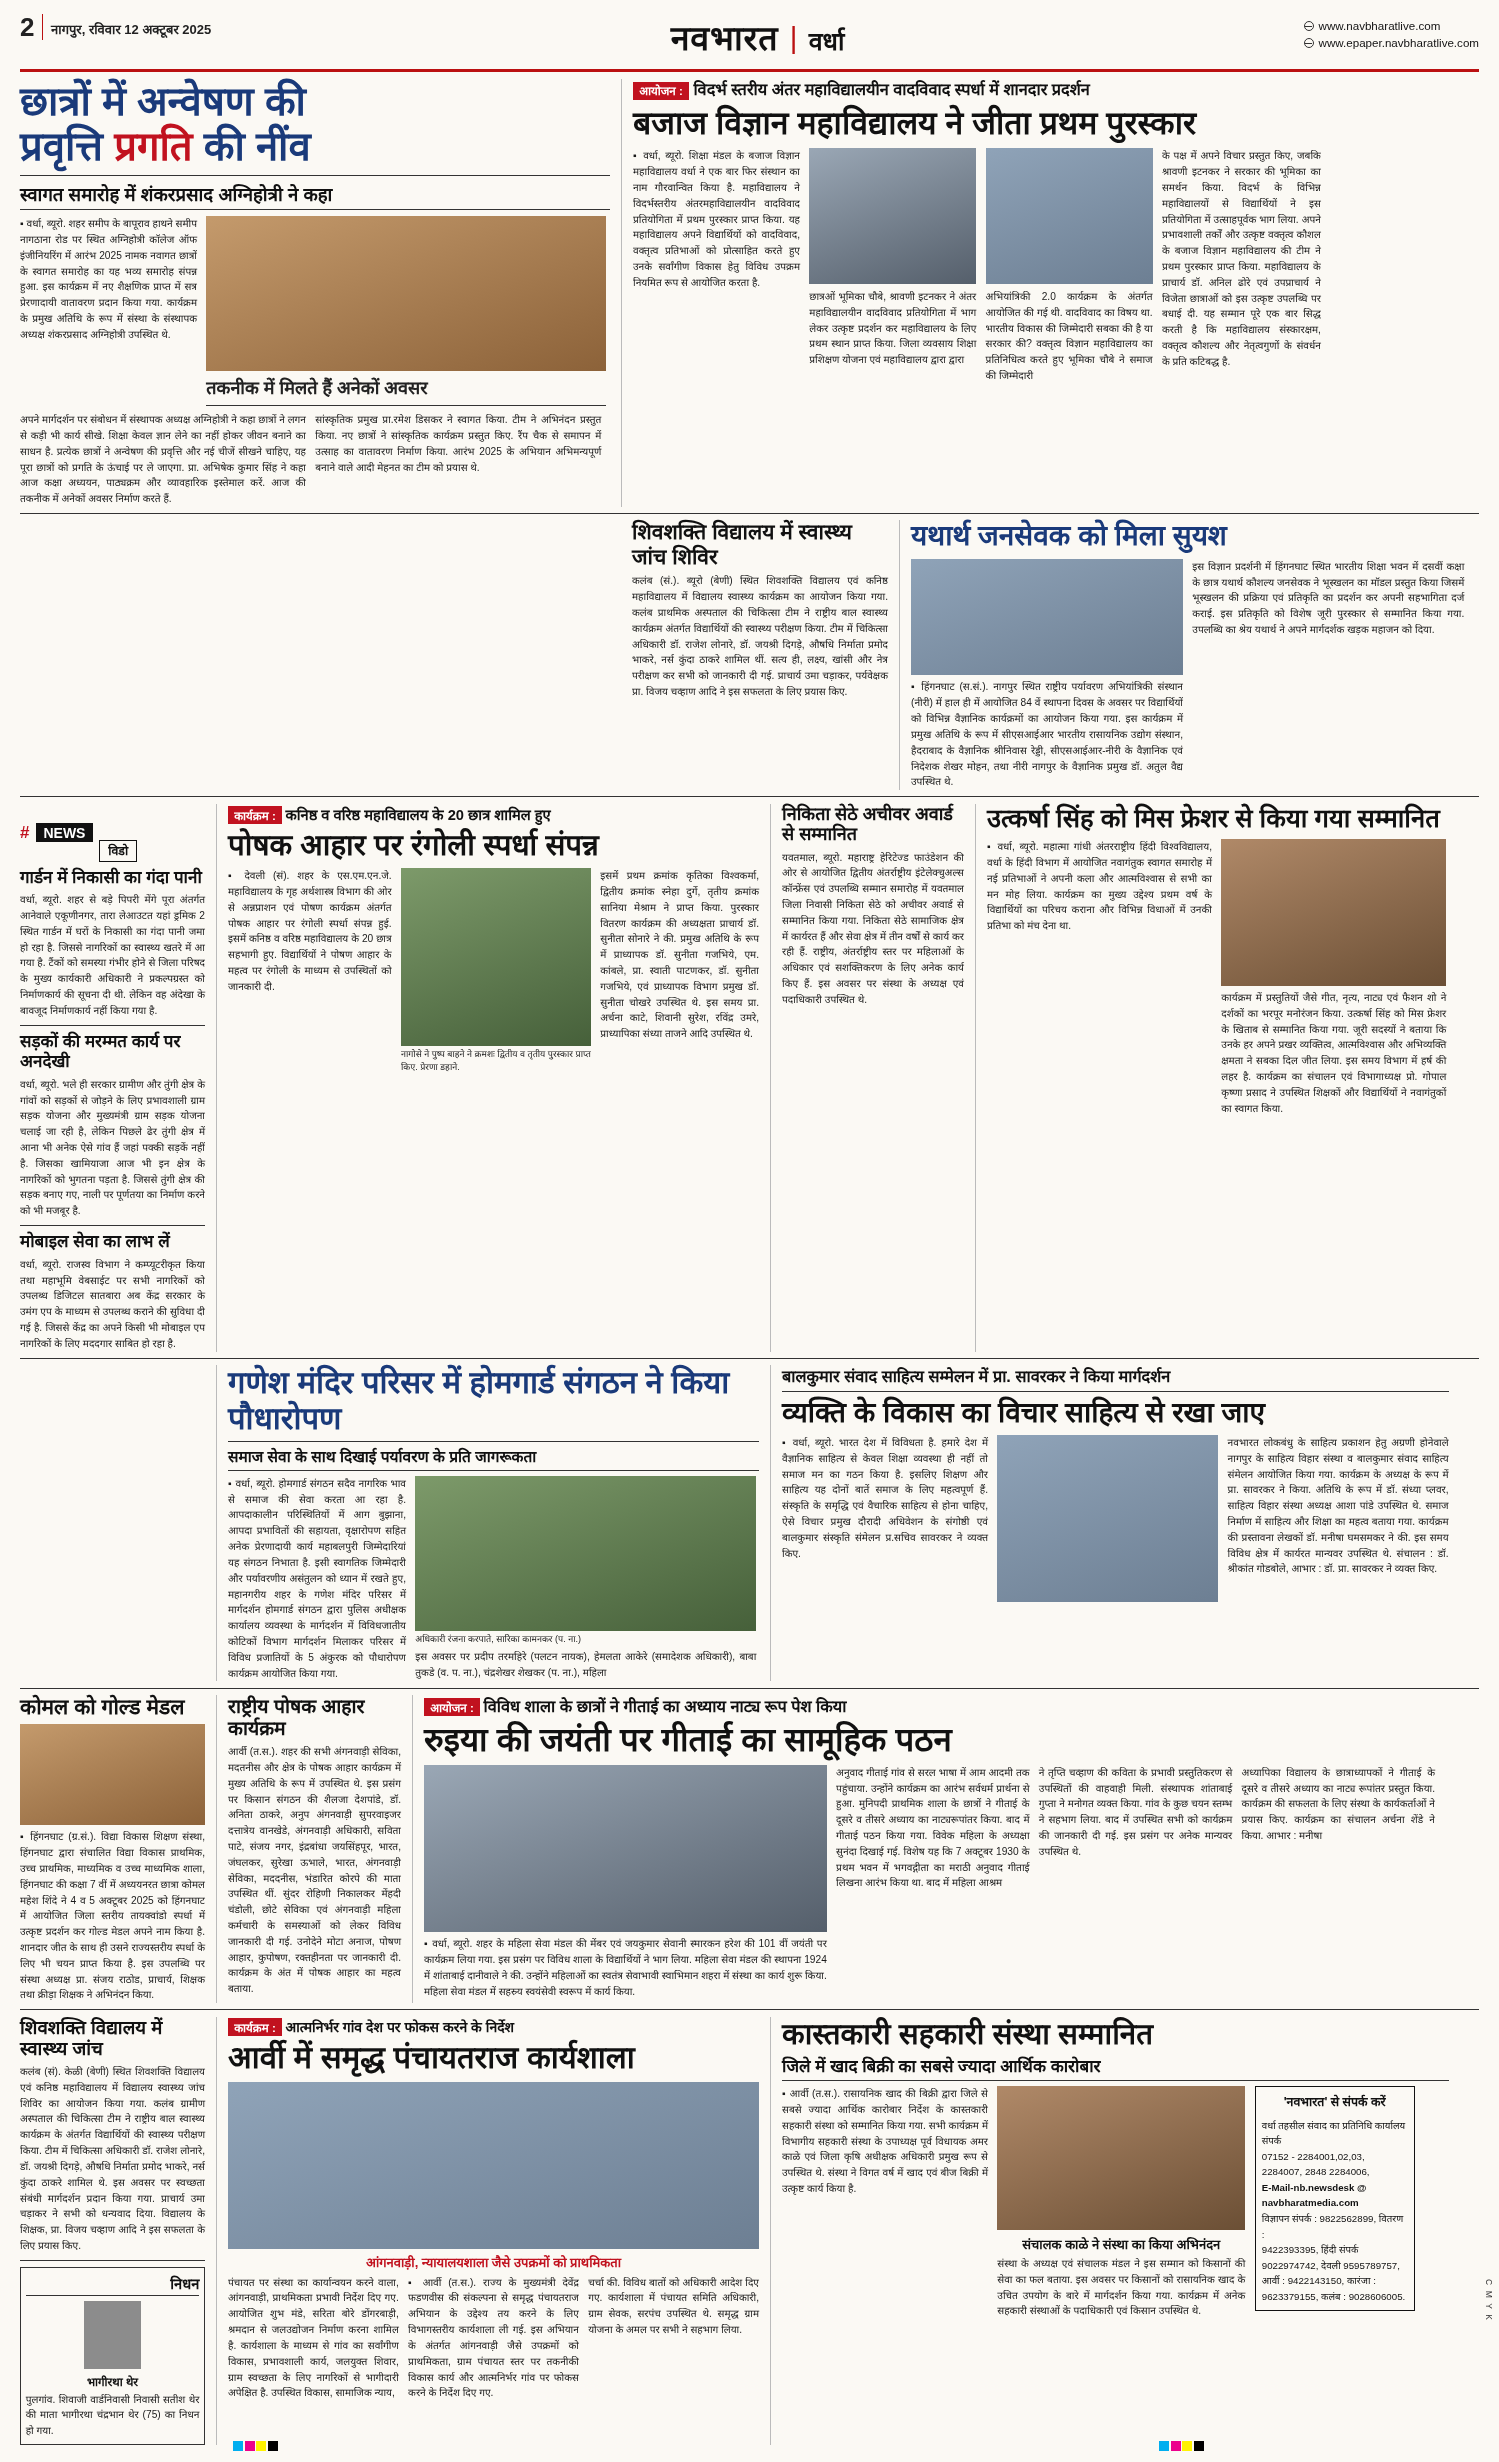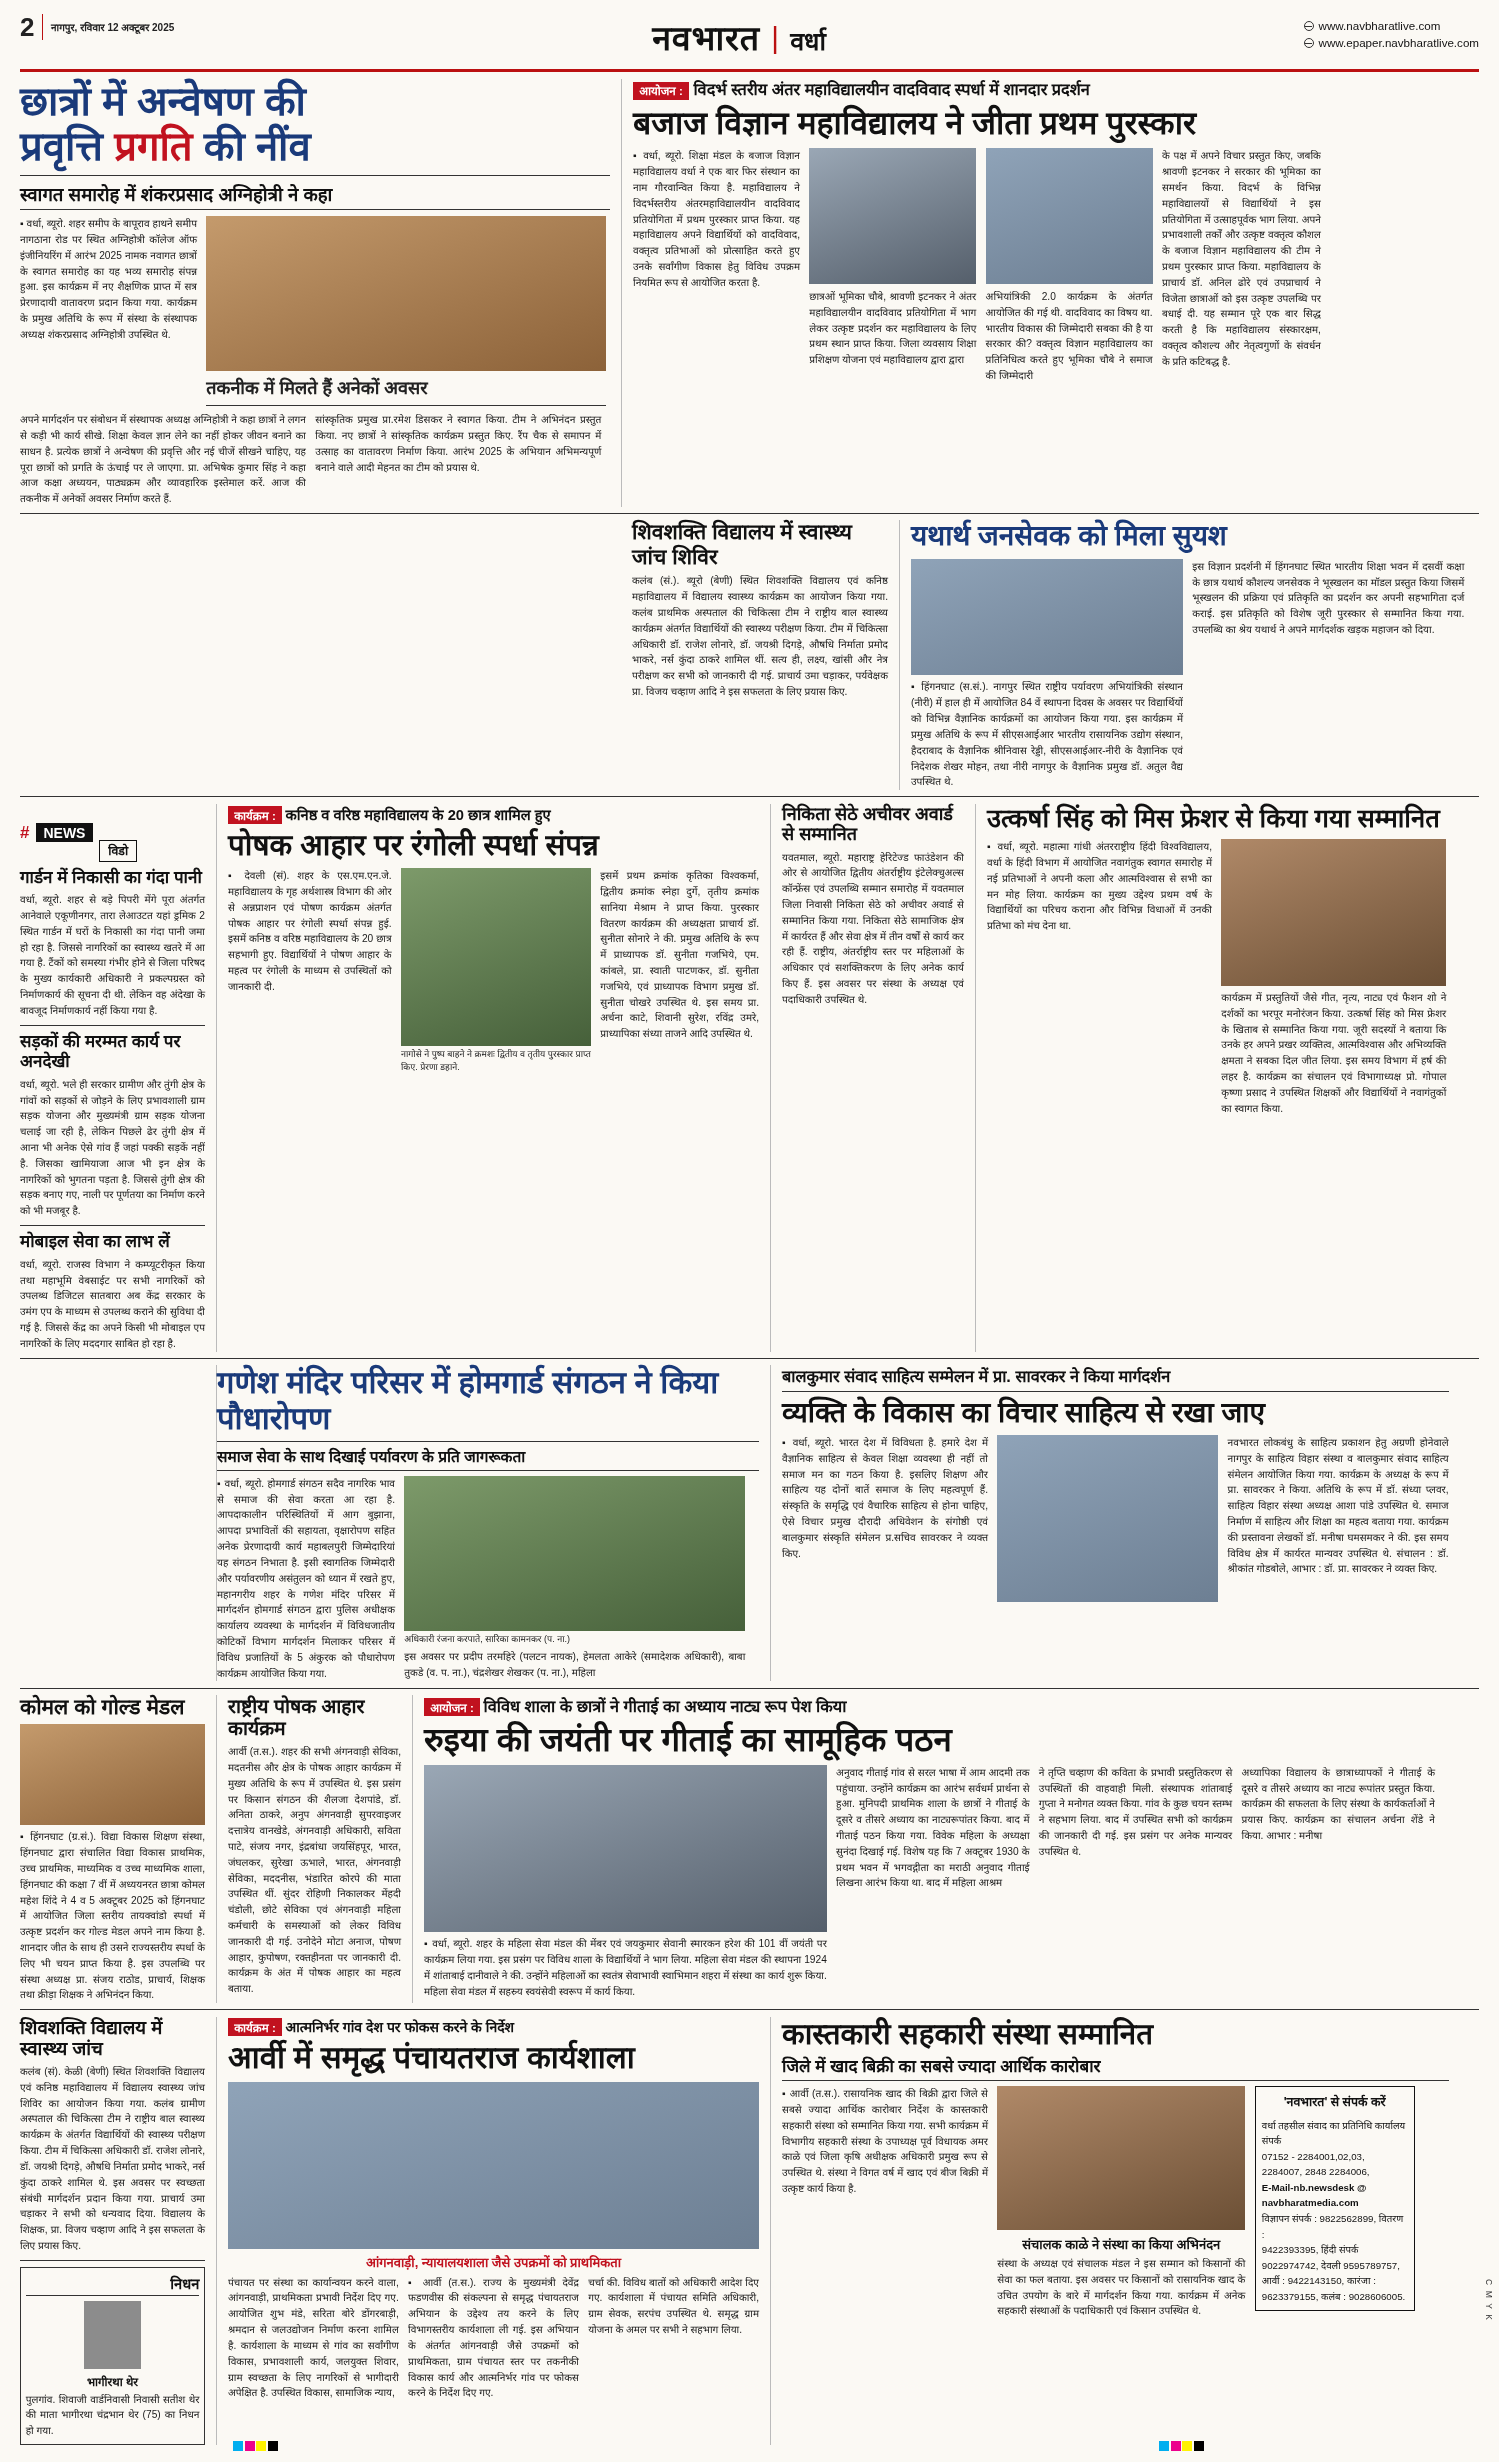--- a/index.html
+++ b/index.html
@@ -10,21 +10,21 @@
     font-family:"Liberation Sans", sans-serif;
     color:#111;
     position:relative;
   }
   .page { width:1499px; height:2462px; padding:14px 20px; position:relative; }
 
   
   .masthead { display:flex; align-items:flex-start; justify-content:space-between; padding-bottom:4.7px; }
   .mh-left { display:flex; align-items:flex-start; gap:7.8px; }
   .pageno { font-size:26px; font-weight:bold; line-height:1; padding-right:7.8px; border-right:1.6px solid #b11; color:#222; }
-  .mh-date { font-size:10px; padding-top:6.2px; color:#222; font-weight:bold; }
+  .mh-date { font-size:13px; padding-top:6.2px; color:#222; font-weight:bold; }
   .mh-center { text-align:center; flex:1; }
   .mh-title { font-size:34px; font-weight:bold; letter-spacing:0.8px; color:#111; display:inline-block; }
   .mh-sep { display:inline-block; color:#b11; font-size:29.5px; margin:0 7.8px; vertical-align:1.6px;}
   .mh-edition { font-size:25px; font-weight:bold; color:#111; display:inline-block;}
   .mh-right { font-size:11.6px; text-align:left; line-height:1.5; padding-top:3.1px; }
   .mh-right div { display:flex; align-items:center; gap:4.7px; }
   .globe { width:10px; height:10px; border-radius:50%; border:1.2px solid #333; display:inline-block; position:relative; }
   .globe:after { content:""; position:absolute; left:0; top:3.9px; width:7px; height:0; border-top:1.1px solid #333; }
   .rule-red { height:2.3px; background:#b11; margin:4.7px 0 7.8px 0; }
 
@@ -216,21 +216,21 @@
       </div>
     </div>
   </div>
 
   <hr class="sep">
 
   <div class="main-grid">
 
     <div class="col" style="width:185px;"></div>
 
-    <div class="col colrule" style="width:543px; ">
+    <div class="col colrule" style="width:543px; padding-left:11px;">
       <div class="sec-head-red sec-head-blue" style="font-size:31px;">गणेश मंदिर परिसर में होमगार्ड संगठन ने किया पौधारोपण</div>
       <div class="sub-line" style="font-size:15.5px; margin:4.7px 0; border-top:0.8px solid #333; border-bottom:0.8px solid #333; padding:3.1px 0;">समाज सेवा के साथ दिखाई पर्यावरण के प्रति जागरूकता</div>
       <div style="display:flex; gap:9.3px; margin-top:4.7px;">
         <div style="width:178px;" class="body-text">▪ वर्धा, ब्यूरो. होमगार्ड संगठन सदैव नागरिक भाव से समाज की सेवा करता आ रहा है. आपदाकालीन परिस्थितियों में आग बुझाना, आपदा प्रभावितों की सहायता, वृक्षारोपण सहित अनेक प्रेरणादायी कार्य महाबलपुरी जिम्मेदारियां यह संगठन निभाता है. इसी स्वागतिक जिम्मेदारी और पर्यावरणीय असंतुलन को ध्यान में रखते हुए, महानगरीय शहर के गणेश मंदिर परिसर में मार्गदर्शन होमगार्ड संगठन द्वारा पुलिस अधीक्षक कार्यालय व्यवस्था के मार्गदर्शन में विविधजातीय कोटिकों विभाग मार्गदर्शन मिलाकर परिसर में विविध प्रजातियों के 5 अंकुरक को पौधारोपण कार्यक्रम आयोजित किया गया.</div>
         <div style="width:341px;">
           <div class="photo green" style="width:100%; height:155px;"></div>
           <div class="caption">अधिकारी रंजना करपाते, सारिका कामनकर (प. ना.)</div>
           <div class="body-text" style="margin-top:3.1px;">इस अवसर पर प्रदीप तरमहिरे (पलटन नायक), हेमलता आकेरे (समादेशक अधिकारी), बाबा तुकडे (व. प. ना.), चंद्रशेखर शेखकर (प. ना.), महिला</div>
         </div>
       </div>

